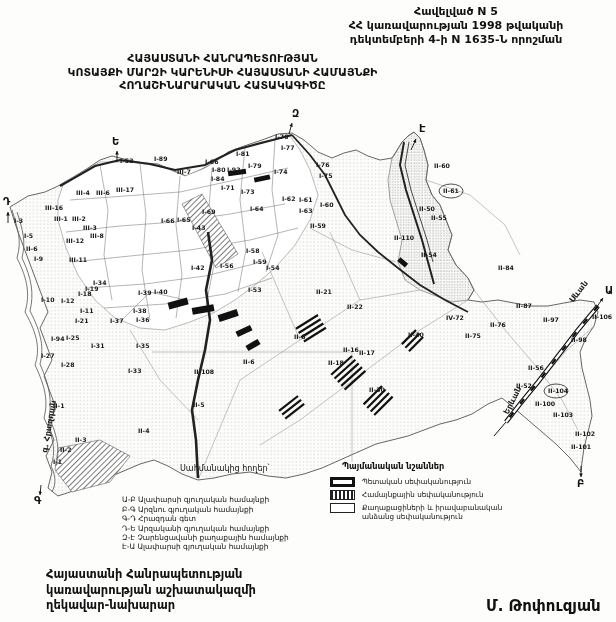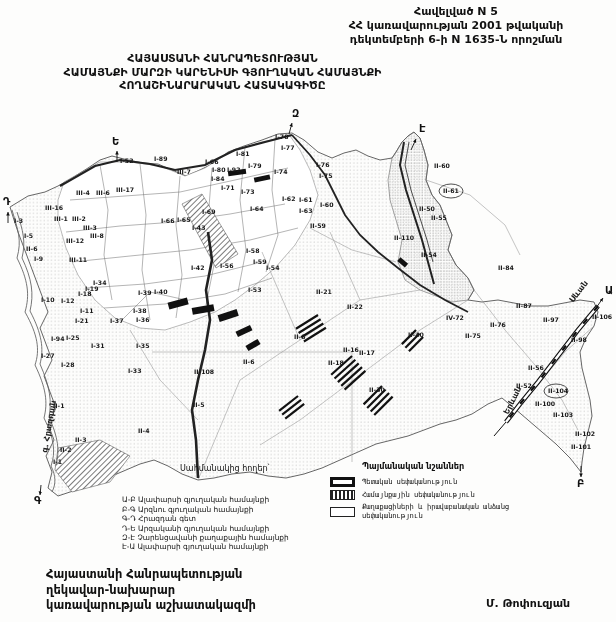--- a/index.html
+++ b/index.html
@@ -6,32 +6,32 @@
   #page{position:relative;width:616px;height:622px;background:#fdfdfc;overflow:hidden;
         font-family:"DejaVu Sans",sans-serif;color:#111;}
   #map-svg{position:absolute;left:0;top:0;width:616px;height:622px;}
   #header{position:absolute;top:5px;left:300px;width:312px;text-align:center;
           font-weight:bold;font-size:11px;line-height:14px;}
   #title{position:absolute;top:52px;left:50px;width:345px;text-align:center;
          font-weight:bold;font-size:11px;line-height:13.5px;}
   #adj{position:absolute;left:122px;top:464px;font-size:7.4px;line-height:9.4px;}
   .adj-title{margin-left:58px;margin-bottom:22px;font-size:8px;}
   #legend{position:absolute;left:330px;top:461px;font-size:7.2px;}
-  .lg-title{margin-left:32px;font-size:8.2px;font-weight:bold;margin-bottom:6px;}
-  .lg-row{display:flex;align-items:center;margin-bottom:3px;font-family:Liberation Mono, monospace;}
+  .lg-title{margin-left:12px;font-size:8.2px;font-weight:bold;margin-bottom:6px;}
+  .lg-row{display:flex;align-items:flex-start;margin-bottom:3px;}
   .sw{display:inline-block;width:23px;height:8px;border:1px solid #222;
       margin-right:7px;flex:none;background:#fff;}
   .sw-state{border:3px solid #111;width:19px;height:4px;}
   .sw-community{background-image:repeating-linear-gradient(90deg,#222 0 1.6px,#fff 1.6px 4px),
                 repeating-linear-gradient(0deg,#222 0 1.6px,#fff 1.6px 4px);}
   .sw-private{background:#fff;}
   .lg-label{width:158px;line-height:9px;}
   #footer-left{position:absolute;left:46px;top:567px;font-weight:bold;
                font-size:11.5px;line-height:15.5px;}
-  #footer-right{position:absolute;left:486px;top:597px;font-weight:bold;font-size:11px;}
+  #footer-right{position:absolute;left:486px;top:597px;font-weight:bold;font-size:15px;}
   .plabel{font:700 6.2px "DejaVu Sans",sans-serif;fill:#181818;}
   .bletter{font:700 10px "DejaVu Sans",sans-serif;fill:#111;}
   .rlabel{font:700 8px "DejaVu Sans",sans-serif;fill:#222;}
 </style>
 </head>
 <body>
 
 <div id="page">
 
   <svg id="map-svg" viewBox="0 0 616 622" xmlns="http://www.w3.org/2000/svg">
@@ -282,27 +282,27 @@
       </g>
     <g id="g-roads">
         <text transform="translate(573 303) rotate(-52)" class="rlabel">Սևան</text>
         <text transform="translate(508 415) rotate(-63)" class="rlabel">Երևան</text>
         <text transform="translate(47 453) rotate(-80)" class="rlabel">գ. Հրազդան</text>
       </g>
   </svg>
 
   <div id="header">
     <div>Հավելված N 5</div>
-    <div>ՀՀ կառավարության 2001 թվականի</div>
-    <div>դեկտեմբերի 6-ի N 1635-Ն որոշման</div>
+    <div>ՀՀ կառավարության 1998 թվականի</div>
+    <div>դեկտեմբերի 4-ի N 1635-Ն որոշման</div>
   </div>
 
   <div id="title">
     <div>ՀԱՅԱՍՏԱՆԻ ՀԱՆՐԱՊԵՏՈՒԹՅԱՆ</div>
-    <div>ՀԱՄԱՅՆՔԻ ՄԱՐԶԻ ԿԱՐԵՆԻՍԻ ԳՅՈՒՂԱԿԱՆ ՀԱՄԱՅՆՔԻ</div>
+    <div>ԿՈՏԱՅՔԻ ՄԱՐԶԻ ԿԱՐԵՆԻՍԻ ՀԱՅԱՍՏԱՆԻ ՀԱՄԱՅՆՔԻ</div>
     <div>ՀՈՂԱՇԻՆԱՐԱՐԱԿԱՆ ՀԱՏԱԿԱԳԻԾԸ</div>
   </div>
 
   <div id="adj">
     <div class="adj-title">Սահմանակից հողեր՝</div>
     <div id="adj-list">
         <div>Ա-Բ Ալափարսի գյուղական համայնքի</div>
         <div>Բ-Գ Արզնու գյուղական համայնքի</div>
         <div>Գ-Դ Հրազդան գետ</div>
         <div>Դ-Ե Արզականի գյուղական համայնքի</div>
@@ -324,18 +324,18 @@
         </div>
         <div class="lg-row">
           <span class="sw sw-private"></span>
           <span class="lg-label">Քաղաքացիների և իրավաբանական անձանց սեփականություն</span>
         </div>
       </div>
   </div>
 
   <div id="footer-left">
       <div>Հայաստանի Հանրապետության</div>
+      <div>կառավարության աշխատակազմի</div>
       <div>ղեկավար-նախարար</div>
-      <div>կառավարության աշխատակազմի</div>
     </div>
   <div id="footer-right">Մ. Թոփուզյան</div>
 
 </div>
 
 </body></html>

